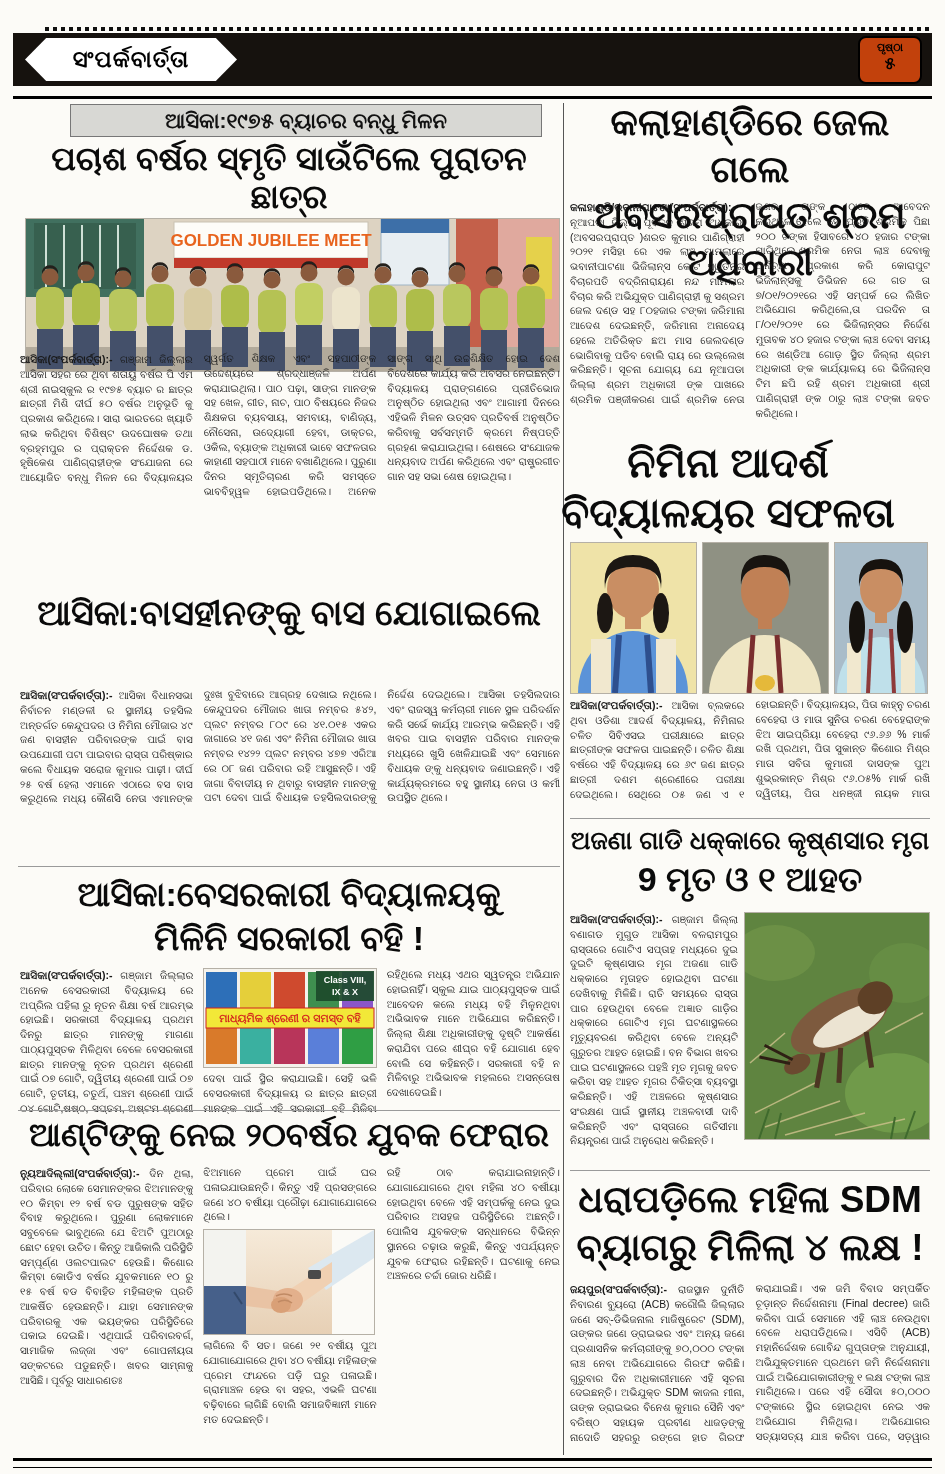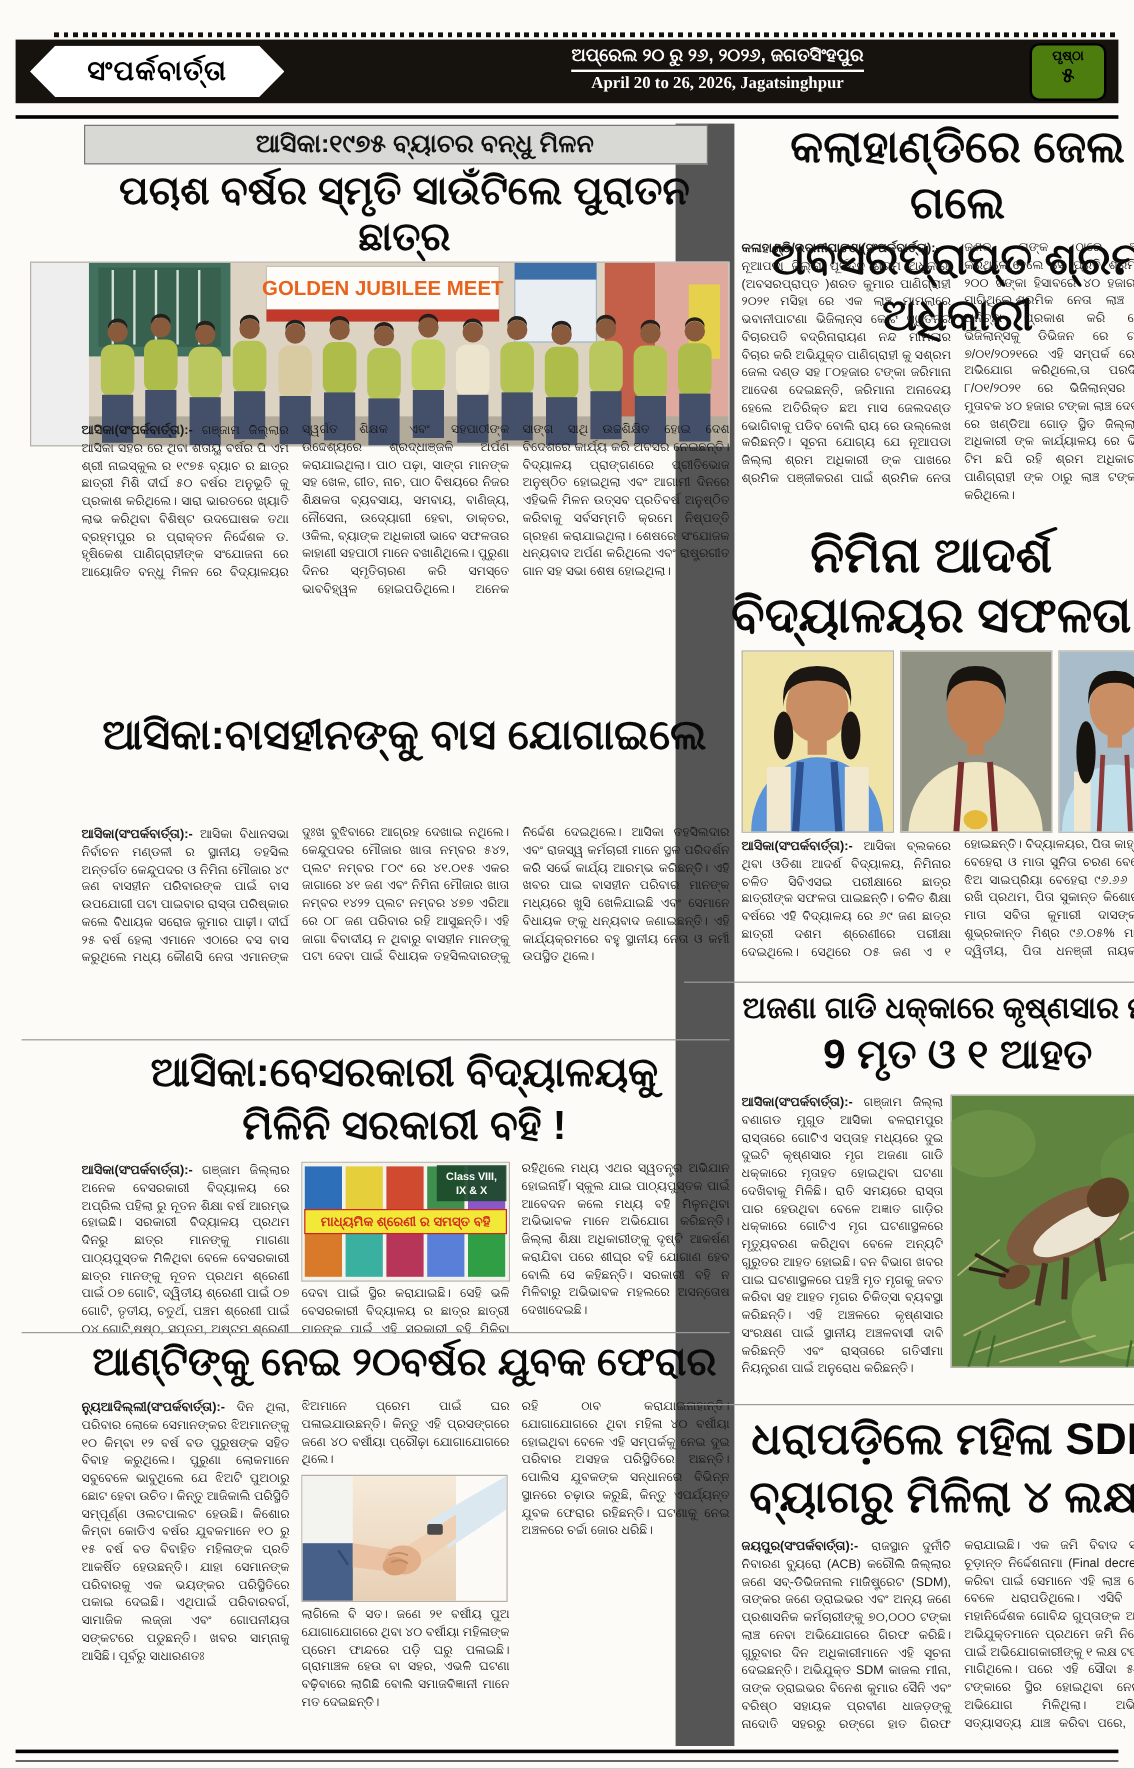--- a/index.html
+++ b/index.html
@@ -1,30 +1,30 @@
 <!DOCTYPE html>
 <html><head>
 <meta charset="utf-8">
 <style>
   html,body{margin:0;padding:0;background:#888;}
   .page{position:relative;width:945px;height:1474px;margin:0 auto;background:#fcfbf7;color:#111;
         font-family:"Liberation Sans",sans-serif;overflow:hidden;}
-  .abs{position:absolute;padding-left:48px;}
+  .abs{position:absolute;}
   
   .dotted{left:45px;right:13px;top:27px;height:4px;
           background:repeating-linear-gradient(to right,#111 0 4px,transparent 4px 8px);}
   .masthead{left:13px;right:13px;top:33px;height:53px;background:#16120e;}
   .logo{position:absolute;left:12px;top:5px;width:212px;height:43px;background:#fff;
         clip-path:polygon(0% 50%,10% 0%,90% 0%,100% 50%,90% 100%,10% 100%);
         display:flex;align-items:center;justify-content:center;}
   .logo-text{font-weight:800;font-size:23px;letter-spacing:1px;color:#000;}
   .dates{position:absolute;left:420px;width:330px;top:5px;text-align:center;color:#fff;}
   .date-odia{font-size:15px;font-weight:700;border-bottom:2px solid #fff;padding-bottom:3px;display:inline-block;}
   .date-en{font-size:14px;font-weight:700;font-family:"Liberation Serif",serif;margin-top:2px;}
-  .pagebox{position:absolute;right:10px;top:3px;width:60px;height:44px;background:#4d7c0f;border:2px solid #000;
+  .pagebox{position:absolute;right:10px;top:3px;width:60px;height:44px;background:#c2410c;border:2px solid #000;
            border-radius:8px;text-align:center;color:#000;}
   .pagebox .lbl{font-size:11px;font-weight:700;margin-top:3px;}
   .pagebox .num{font-size:17px;font-weight:800;}
   .toprule{left:13px;right:13px;top:96px;height:3px;background:#000;}
   .vrule{left:563px;top:103px;height:1352px;width:1px;background:#555;}
   .botrule{left:13px;right:13px;top:1458px;height:6px;border-top:3px solid #000;border-bottom:1px solid #000;}
   .sep{border-top:1px solid #9a9a9a;height:0;}
   
   .kicker{background:#d8d8d4;border:1px solid #777;text-align:center;font-weight:700;font-size:21px;line-height:31px;}
   .headline{text-align:center;font-weight:800;color:#0a0a0a;}
@@ -49,24 +49,20 @@
 </style>
 </head>
 <body>
 
 <div class="page">
 
   <div class="abs dotted"></div>
   <div class="abs masthead">
     <div class="logo">
       <span class="logo-text">ସଂପର୍କବାର୍ତ୍ତା</span>
-    </div>
-    <div class="dates">
-      <div class="date-odia">ଅପ୍ରେଲ ୨୦ ରୁ ୨୬, ୨୦୨୬, ଜଗତସିଂହପୁର</div>
-      <div class="date-en">April 20 to 26, 2026,  Jagatsinghpur</div>
     </div>
     <div class="pagebox">
       <div class="lbl">ପୃଷ୍ଠା</div>
       <div class="num">୫</div>
     </div>
   </div>
   <div class="abs toprule"></div>
   <div class="abs vrule"></div>
 
   <div class="abs kicker" style="left:70px;top:104px;width:470px;height:31px;">ଆସିକା:୧୯୭୫ ବ୍ୟାଚର ବନ୍ଧୁ ମିଳନ</div>

